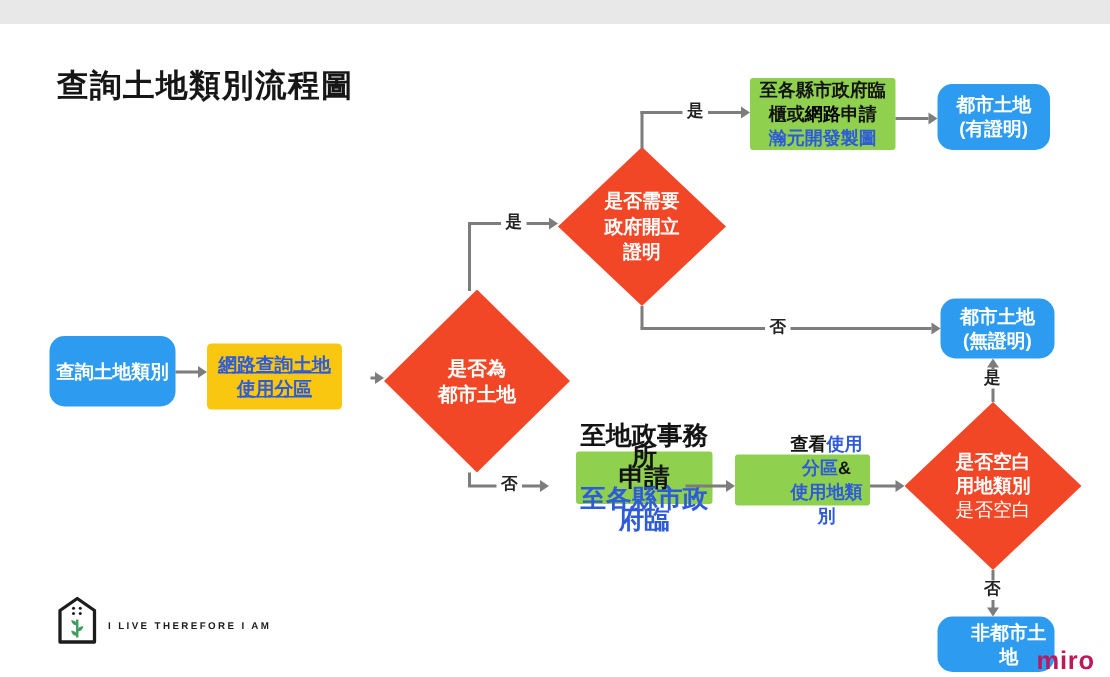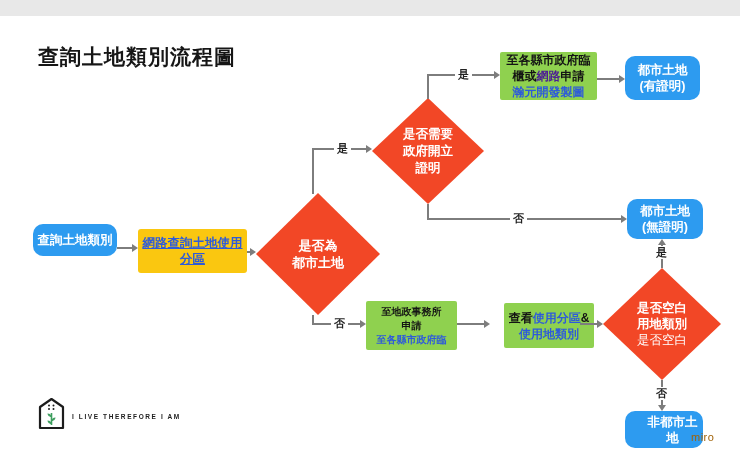--- a/index.html
+++ b/index.html
@@ -17,49 +17,49 @@
   .box-blue { background:#2D9BF0; border-radius:10px; color:#ffffff; font-size:12.5px; font-weight:600; line-height:16px; }
   .box-yellow { background:#FAC710; border-radius:3px; font-size:12.5px; font-weight:600; line-height:16px; padding:2px 4px; }
   .box-green { background:#8FD14F; border-radius:2px; color:#141414; font-weight:600; }
   .diamond {
     background:#F24726; color:#ffffff; font-weight:700; font-size:13px; line-height:17px;
     clip-path:polygon(50% 0, 100% 50%, 50% 100%, 0 50%);
     display:flex; flex-direction:column; align-items:center; justify-content:center; text-align:center;
   }
   .link { color:#2E5BD9; }
   .link-underline { color:#2E5BD9; text-decoration:underline; }
-  .link-cyan { color:#4c1d95; }
+  .link-cyan { color:#000000; }
 
-  #node-start { left:33px; top:208px; width:84px; height:32px; }
-  #node-online { left:138px; top:213px; width:109px; height:44px; }
+  #node-start { left:33px; top:208px; width:84px; height:47px; }
+  #node-online { left:138px; top:213px; width:90px; height:44px; }
   #node-is-urban { left:256px; top:177px; width:124px; height:122px; }
   #node-need-cert { left:372px; top:82px; width:112px; height:106px; font-size:12.5px; }
   #node-gov { left:500px; top:36px; width:97px; height:48px; font-size:12px; line-height:16px; }
   #node-urban-cert { left:625px; top:40px; width:75px; height:44px; }
   #node-urban-nocert { left:627px; top:183px; width:76px; height:40px; }
-  #node-land-office { left:366px; top:285px; width:91px; height:49px; font-size:10px; line-height:14px; }
-  #node-check { left:504px; top:287px; width:90px; height:45px; font-size:12px; line-height:16px; }
+  #node-land-office { left:384px; top:285px; width:91px; height:35px; font-size:17px; line-height:14px; }
+  #node-check { left:490px; top:287px; width:90px; height:34px; font-size:12px; line-height:16px;padding-left:32px; }
   #node-is-blank { left:603px; top:252px; width:118px; height:112px; font-size:12.5px; line-height:16px; }
   #node-non-urban { left:625px; top:395px; width:78px; height:37px;padding-left:17px; }
   .dim-light { font-weight:400; }
 
   
   .hline { position:absolute; height:1.5px; background:#7d7d7d; }
   .vline { position:absolute; width:1.5px; background:#7d7d7d; }
   .arr-r { position:absolute; width:0; height:0; border-top:4px solid transparent; border-bottom:4px solid transparent; border-left:6px solid #7d7d7d; }
   .arr-u { position:absolute; width:0; height:0; border-left:4px solid transparent; border-right:4px solid transparent; border-bottom:6px solid #7d7d7d; }
   .arr-d { position:absolute; width:0; height:0; border-left:4px solid transparent; border-right:4px solid transparent; border-top:6px solid #7d7d7d; }
   .edge-label { position:absolute; font-size:11px; line-height:13px; color:#222222; background:#ffffff; padding:0 3px; font-weight:600; }
 
   
   .logo { position:absolute; left:38px; top:381px; display:flex; align-items:center; gap:7px; }
   .logo-text .brand { font-size:17px; font-weight:800; color:#1c1c1c; letter-spacing:0.5px; }
   .logo-text .tagline { font-size:6.5px; font-weight:700; letter-spacing:1.6px; color:#1c1c1c; margin-top:2px; }
   .credit { position:absolute; left:40px; top:423px; font-size:11px; font-weight:700; color:#141414; letter-spacing:0.5px; }
-  .watermark { position:absolute; left:691px; top:415px; font-size:11px; font-weight:400; color:#a16207; letter-spacing:0.5px; z-index:5; }
+  .watermark { position:absolute; left:691px; top:415px; font-size:17px; font-weight:700; color:#be185d; letter-spacing:0.5px; z-index:5; }
 </style>
 </head>
 <body>
 
 <div id="canvas">
 
   <div class="title">查詢土地類別流程圖</div>
 
   <div class="node box-blue" id="node-start">
     <span>查詢土地類別</span>

